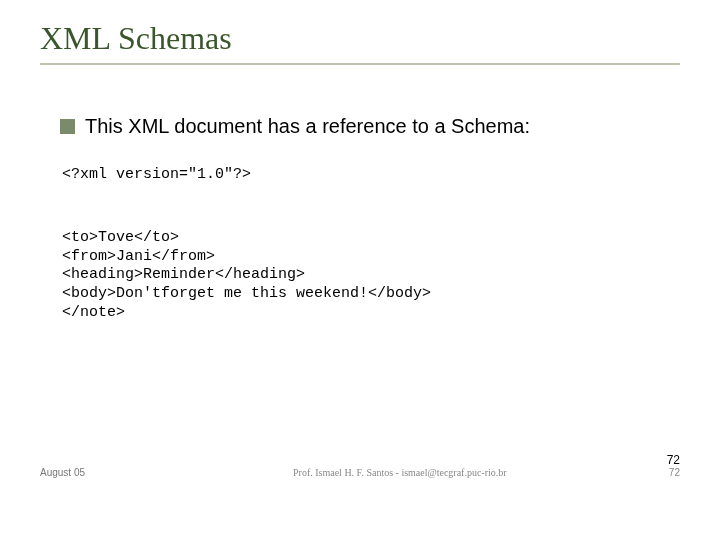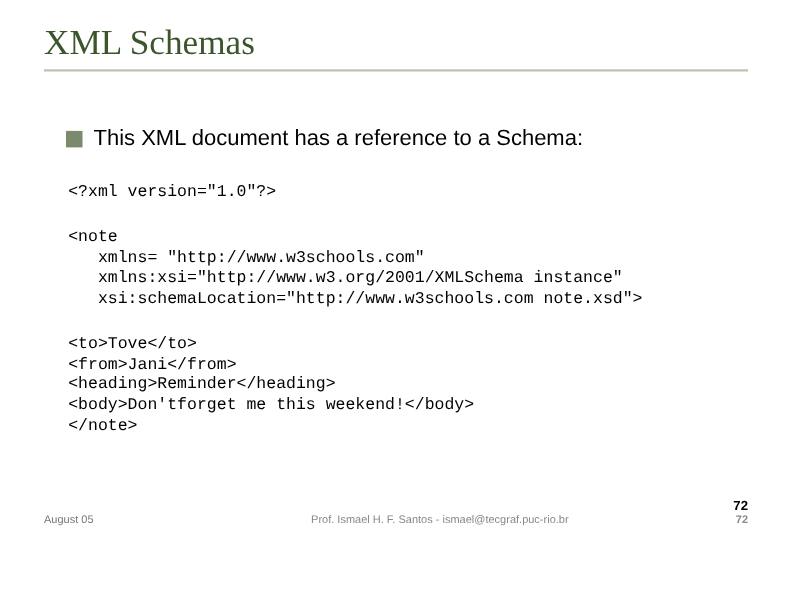--- a/index.html
+++ b/index.html
@@ -66,29 +66,28 @@
     width: 720px;
     box-sizing: border-box;
     padding: 0 40px;
     display: flex;
     justify-content: space-between;
     align-items: flex-end;
     font-size: 10px;
     color: #777;
   }
   .footer-center {
-    font-family: Liberation Sans, sans-serif;
+    font-family: Liberation Serif, serif;
     color: #888;
     font-size: 10px;
     padding-left: 48px;
   }
   .page-col {
     text-align: right;
     line-height: 1.1;
-    font-weight: bold;
   }
   .page-top {
     color: #000;
     font-size: 12px;
   }
   .page-bottom {
     color: #888;
     font-size: 10px;
   }
 </style>
@@ -100,24 +99,20 @@
   <h1 class="title">XML Schemas</h1>
   <hr class="rule">
 
   <div class="bullet-row">
     <div class="bullet-square"></div>
     <div class="bullet-text">This XML document has a reference to a Schema:</div>
   </div>
 
   <div class="code">&lt;?xml version="1.0"?&gt;</div>
   <div class="block-gap"></div>
-  <div class="code">&lt;note
-   xmlns= "http://www.w3schools.com"
-   xmlns:xsi="http://www.w3.org/2001/XMLSchema instance"
-   xsi:schemaLocation="http://www.w3schools.com note.xsd"&gt;</div>
   <div class="block-gap"></div>
   <div class="code">&lt;to&gt;Tove&lt;/to&gt;
 &lt;from&gt;Jani&lt;/from&gt;
 &lt;heading&gt;Reminder&lt;/heading&gt;
 &lt;body&gt;Don'tforget me this weekend!&lt;/body&gt;
 &lt;/note&gt;</div>
 
   <div class="footer">
     <div>August 05</div>
     <div class="footer-center">Prof. Ismael H. F. Santos -  ismael@tecgraf.puc-rio.br</div>

